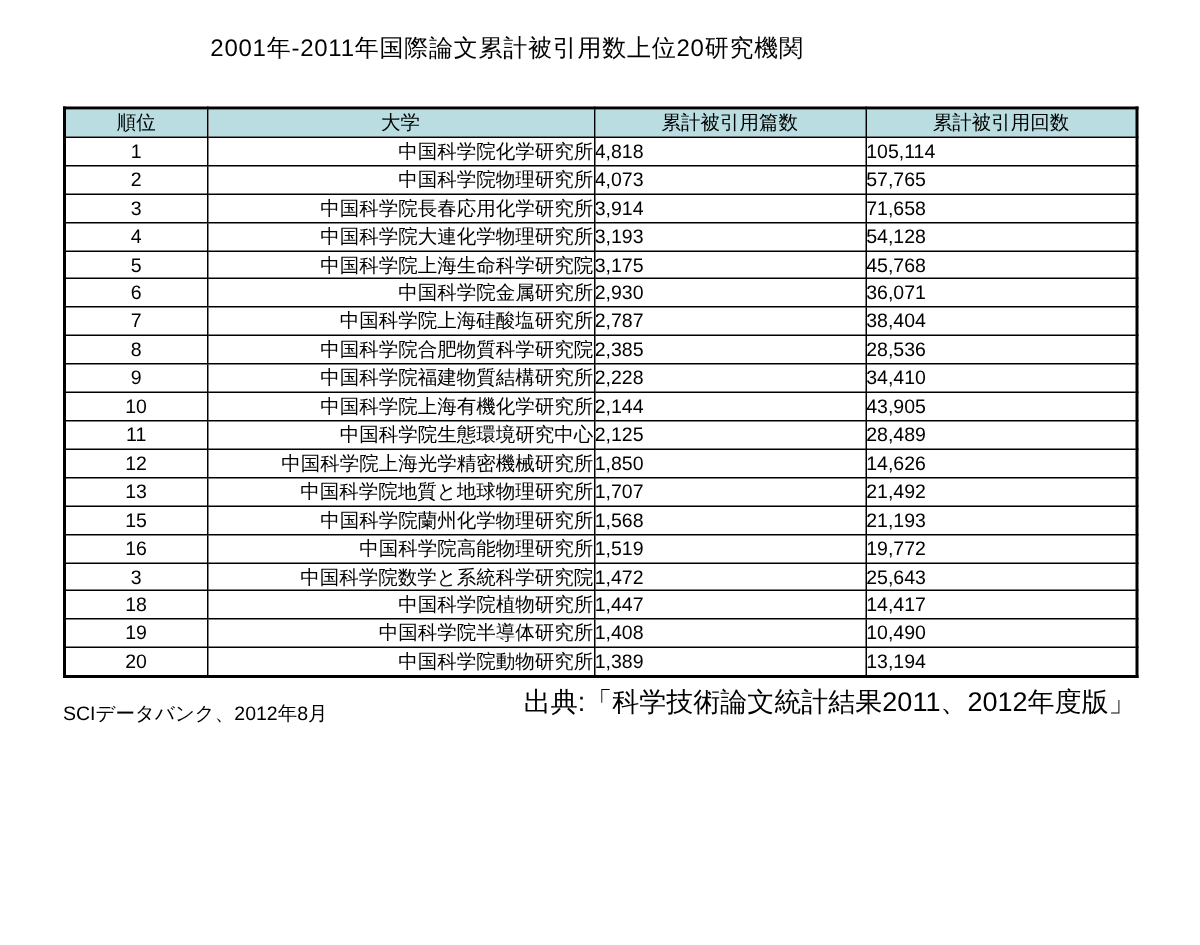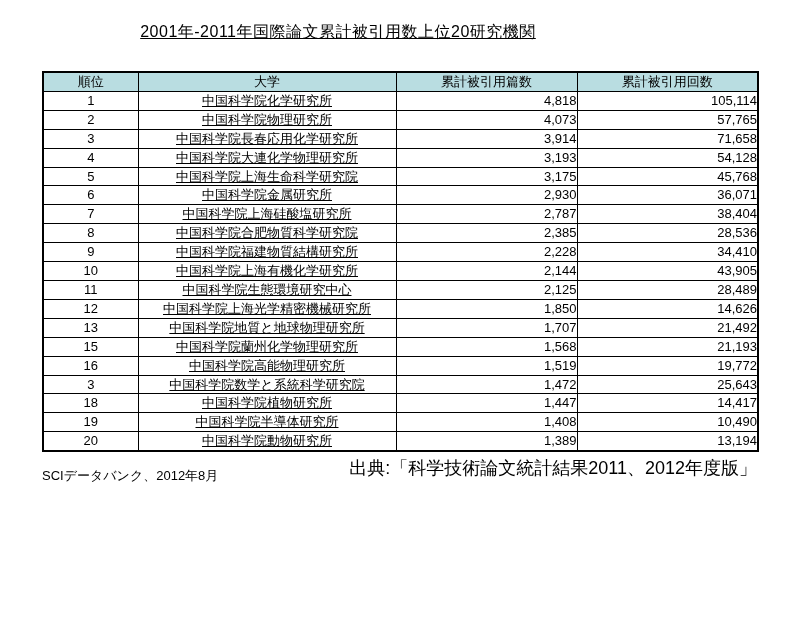--- a/index.html
+++ b/index.html
@@ -16,21 +16,20 @@
   .page-title {
     position: absolute;
     top: 22px;
     left: 0;
     width: 676px;
     text-align: center;
     font-size: 16px;
     font-weight: normal;
     letter-spacing: 0.5px;
     white-space: nowrap;
-    text-decoration: underline;
   }
   table.data-table {
     position: absolute;
     left: 42px;
     top: 71px;
     width: 715px;
     border-collapse: collapse;
     table-layout: fixed;
     font-size: 13px;
     border: 2px solid #000000;
@@ -44,22 +43,22 @@
     line-height: 17.9px;
     overflow: hidden;
     white-space: nowrap;
   }
   table.data-table th {
     font-weight: normal;
     text-align: center;
     height: 18px;
   }
   td.cell-rank { text-align: center; }
-  td.cell-univ { text-align: center; padding-left: 8px; text-decoration: underline; }
-  td.cell-num  { text-align: right; padding-right: 10px; margin-top: 27px; }
+  td.cell-univ { text-align: right; padding-left: 8px; }
+  td.cell-num  { padding-right: 10px; margin-top: 27px; }
   .footer-left {
     position: absolute;
     top: 456px;
     left: 42px;
     font-size: 13px;
     white-space: nowrap;
     margin-top: 11px;
   }
   .footer-right {
     position: absolute;

